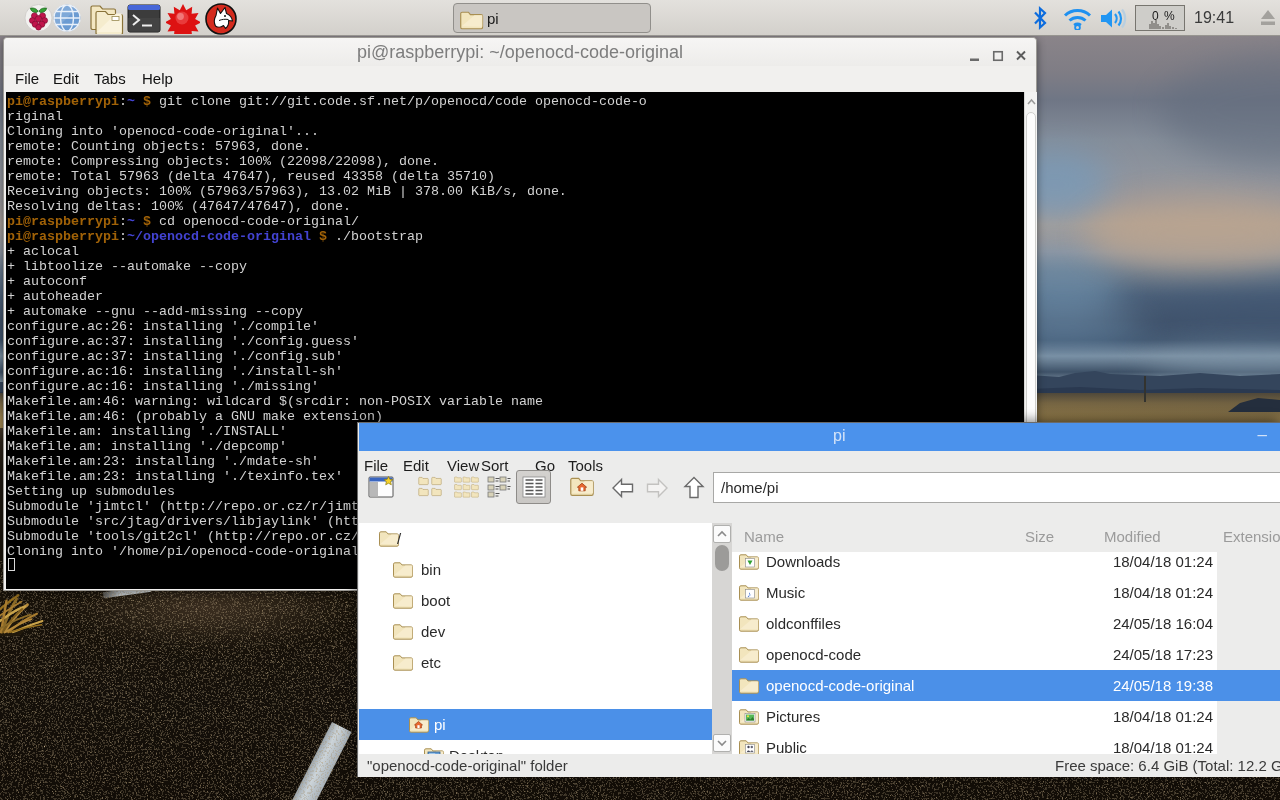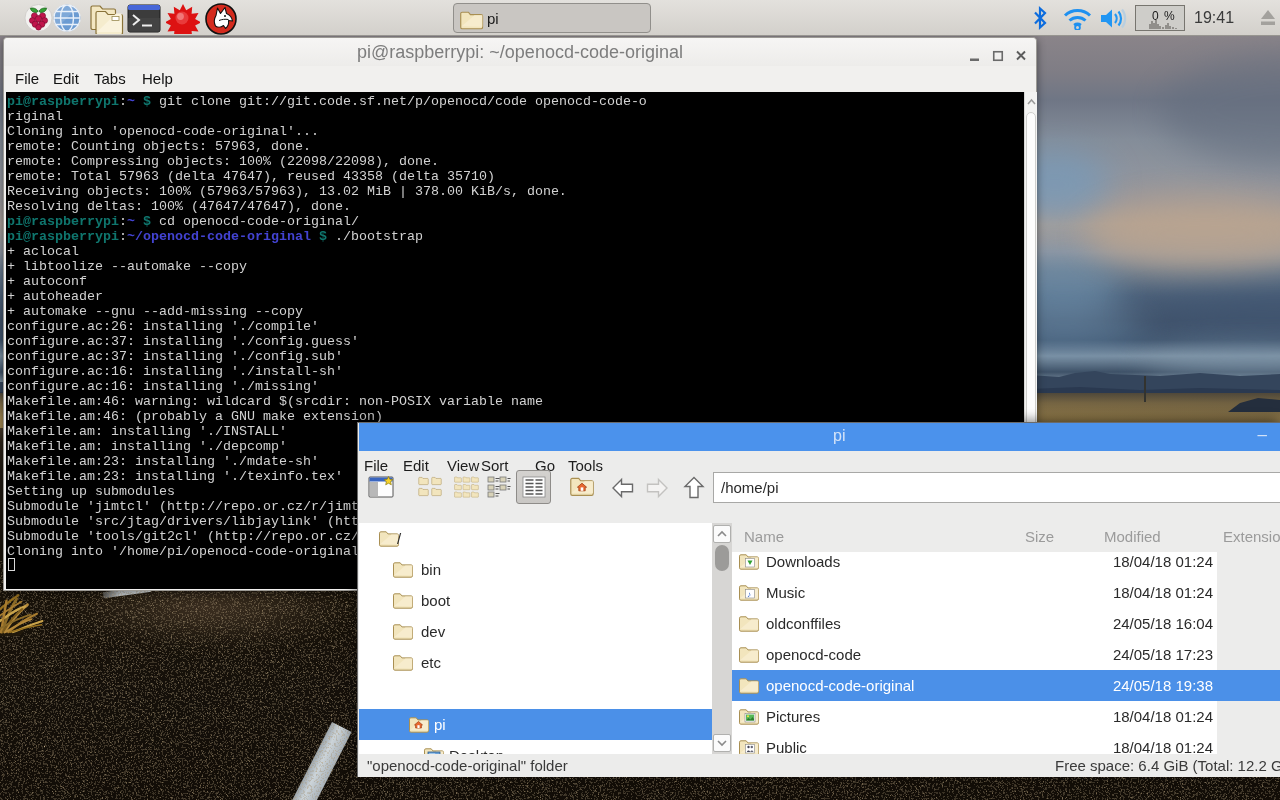--- a/index.html
+++ b/index.html
@@ -23,21 +23,21 @@
 
 #term{left:3px;top:37px;width:1034px;height:554px;background:#f1f0ee;border:1px solid #9b9994;border-radius:4px 4px 0 0}
 #ttitle{left:0;top:0;width:100%;height:28px;text-align:center;color:#7d7d7d;font-size:18px;line-height:29px;background:linear-gradient(180deg,#f6f5f4,#edecea);border-radius:4px 4px 0 0}
 #tbtns{right:8px;top:10px;width:64px;height:12px}
 #tmenu{left:0;top:28px;width:100%;height:26px;font-size:15px;color:#111}
 #tmenu span{position:absolute;top:4px}
 #tblack{left:2px;top:54px;width:1018px;height:497px;background:#000;overflow:hidden}
 #tscroll{left:1020px;top:54px;width:13px;height:497px;background:#f3f3f2;border-left:1px solid #d8d8d6}
 #tpre{position:absolute;left:1px;top:2px;font-family:"Liberation Mono",monospace;font-size:13.33px;line-height:15px;color:#d2d2d2;white-space:pre}
 #tpre b{font-weight:bold}
-.g{color:#0f766e}.bl{color:#4343d2}
+.g{color:#a16207}.bl{color:#4343d2}
 #cursor{left:2px;top:466px;width:7px;height:13px;border:1px solid #d8d8d8}
 
 #fm{left:357px;top:422px;width:923px;height:355px;background:#ececeb;border-left:1px solid #6a6a6a;border-top:1px solid #6a6a6a;box-shadow:-3px -3px 10px rgba(0,0,0,.4)}
 #fmtitle{left:1px;top:0;width:922px;height:28px;background:#4b92ec;color:#d5e4f8;font-size:16px}
 #fmmenu{left:1px;top:28px;width:922px;height:28px;font-size:15px;color:#1c1c1c}
 #fmmenu span{position:absolute;top:6px}
 #fmtool{left:1px;top:44px;width:1048px;height:42px}
 #fmaddr{left:354px;top:5px;width:575px;height:31px;background:#fff;border:1px solid #a8a8a6;font-size:15px;color:#2a2a2a;line-height:29px;padding-left:7px}
 #fmleft{left:1px;top:100px;width:353px;height:231px;background:#fff;overflow:hidden}
 #fmsb{left:354px;top:100px;width:20px;height:231px;background:#d7d6d4}

